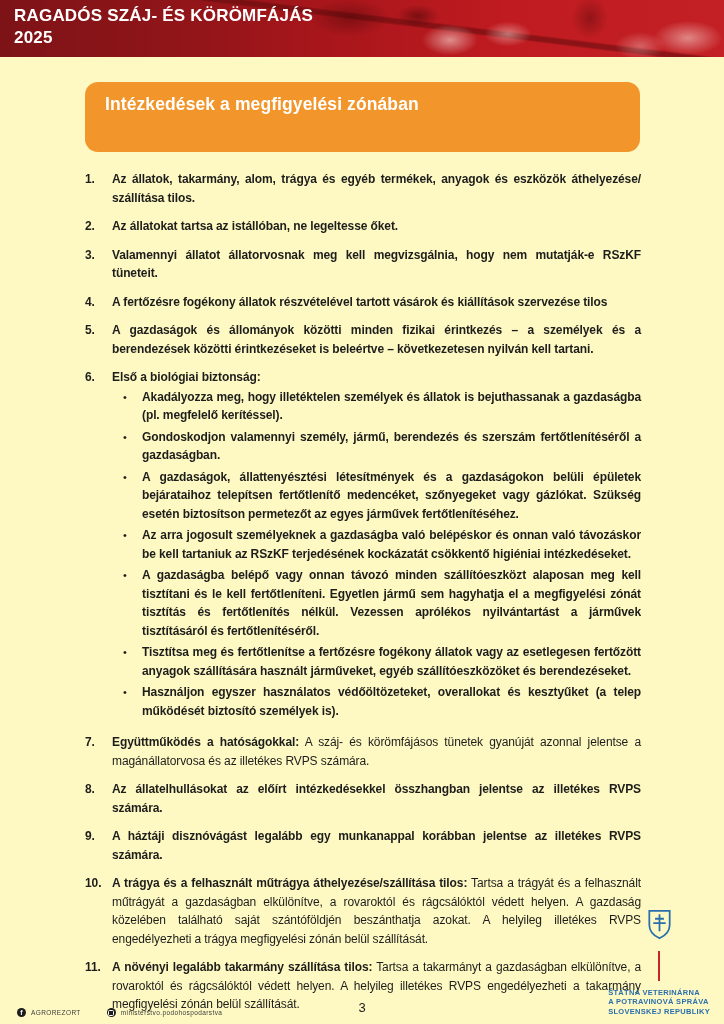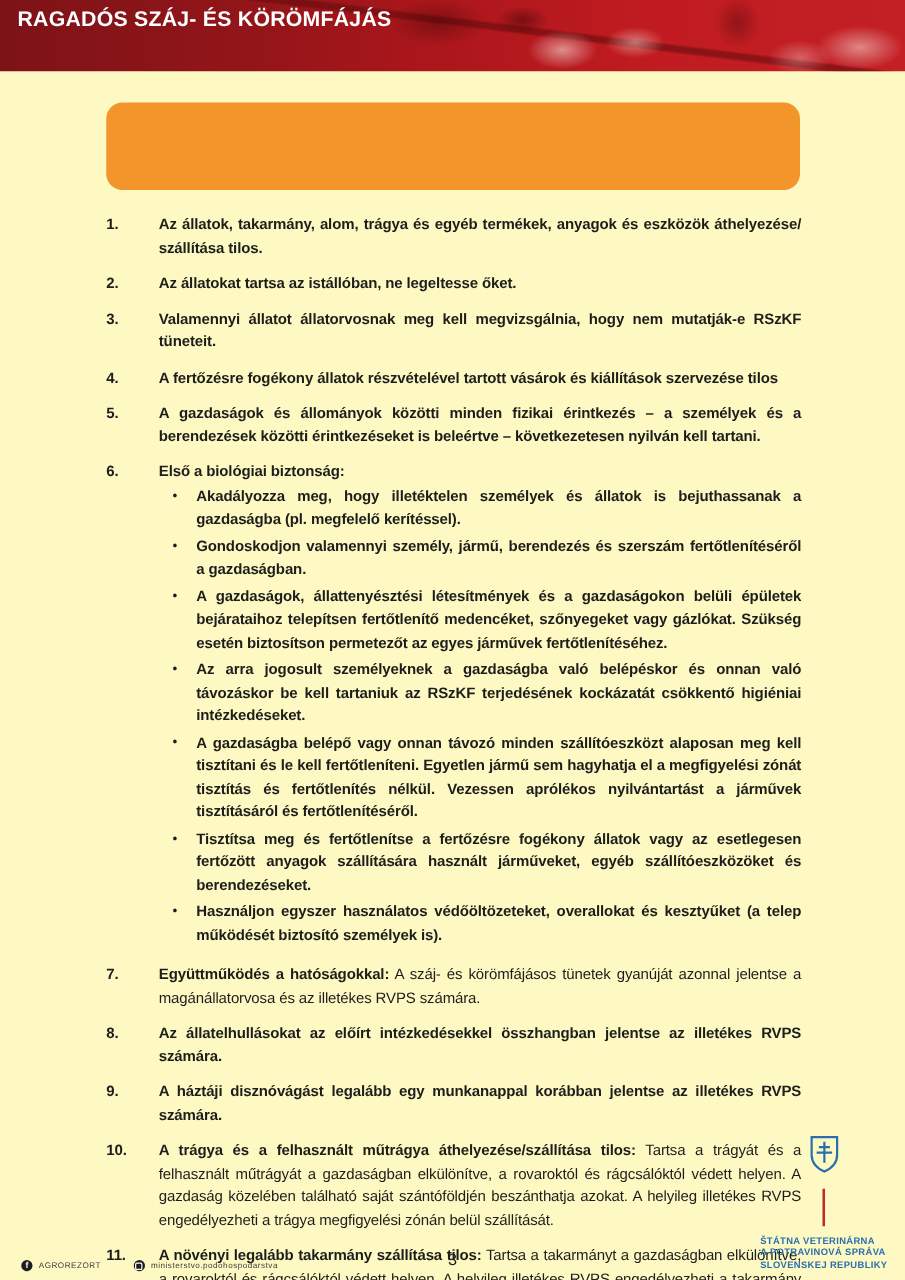--- a/index.html
+++ b/index.html
@@ -41,21 +41,21 @@
   .banner .line{display:block;}
 
   
   .content{
     position:absolute;left:85px;top:170px;width:556px;
     color:#1d1d1b;font-size:12px;line-height:18.5px;letter-spacing:-0.1px;
   }
   .intro{margin:0 0 13px 0;}
   .item{display:flex;margin-bottom:10px;}
   .item .num{flex:0 0 27px;font-weight:bold;}
-  .item .body{flex:1;text-align:justify;margin-left:15px;}
+  .item .body{flex:1;text-align:justify;}
   .item .lead{font-weight:bold;}
   .bullets{margin-top:1px;}
   .bullet{display:flex;margin-bottom:3px;}
   .bullet .dot{flex:0 0 30px;box-sizing:border-box;padding-left:11px;font-size:11px;}
   .bullet .btxt{flex:1;text-align:justify;font-weight:bold;}
 
   
   .footer-social{
     position:absolute;left:17px;bottom:7px;display:flex;align-items:center;gap:26px;
   }
@@ -81,24 +81,26 @@
   .agency-text .aline{display:block;}
 </style>
 </head>
 <body>
 
 <div class="page">
 
   <div class="header">
     <div class="header-title">
       <span class="line">RAGADÓS SZÁJ- ÉS KÖRÖMFÁJÁS</span>
+      <span class="line">2025</span>
     </div>
   </div>
 
   <div class="banner">
+    <span class="line">Intézkedések a megfigyelési zónában</span>
   </div>
 
   <div class="content">
     <div>
         <div class="item">
           <span class="num">1.</span>
           <div class="body"><span class="lead">Az állatok, takarmány, alom, trágya és egyéb termékek, anyagok és eszközök áthelyezése/ szállítása tilos.</span></div>
         </div>
         <div class="item">
           <span class="num">2.</span>

